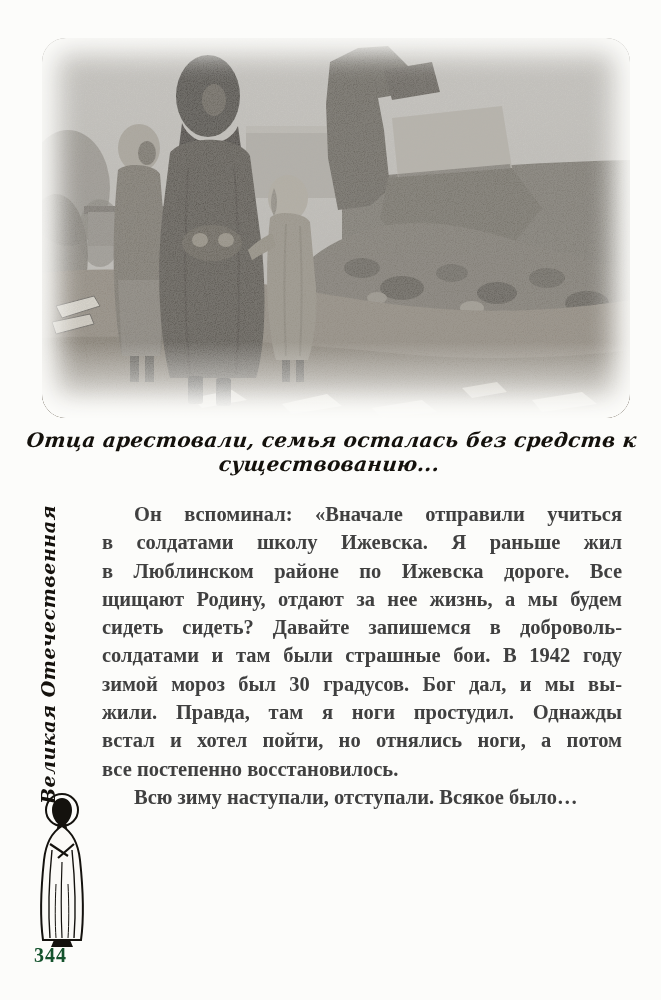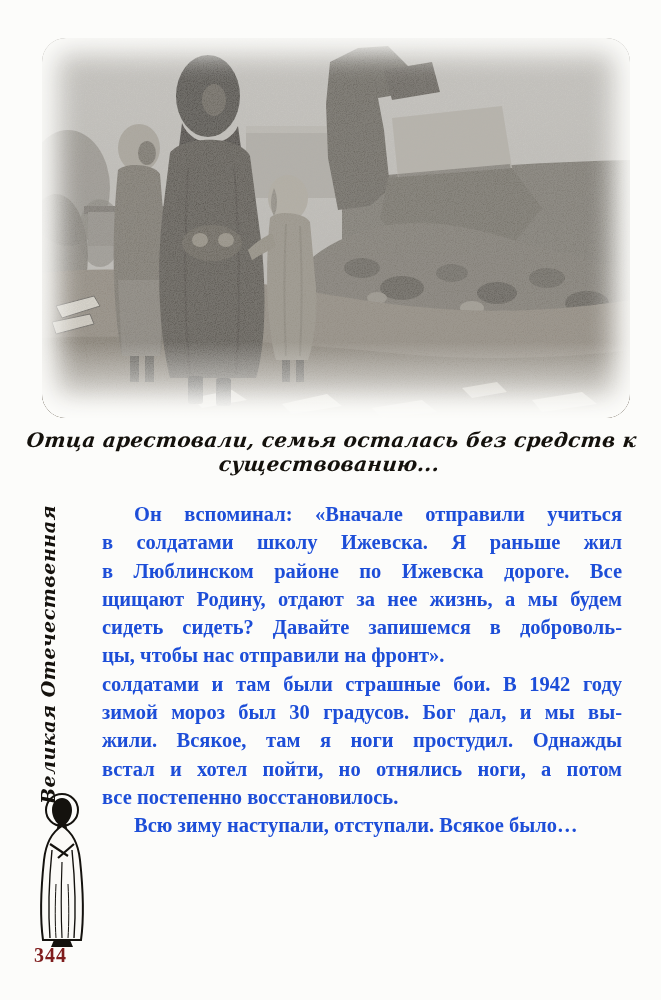--- a/index.html
+++ b/index.html
@@ -42,21 +42,21 @@
     letter-spacing:.3px;
     transform:skewX(-6deg);
     color:#14110c;
   }
   
   .body-text{
     position:absolute;left:102px;top:500px;width:520px;
     font-size:20.5px;
     line-height:28.3px;
     font-weight:600;
-    color:#1d4ed8;
+    color:#404040;
   }
   .body-text .line{
     text-align:justify;
     text-align-last:justify;
   }
   .body-text .line.last{
     text-align:left;
     text-align-last:left;
   }
   .body-text .line.first{
@@ -78,21 +78,21 @@
     color:#14110c;
   }
   .saint-icon{
     position:absolute;left:28px;top:786px;
     width:68px;height:164px;
   }
   .page-number{
     position:absolute;left:34px;top:944px;
     font-size:20px;font-weight:600;
     letter-spacing:1px;
-    color:#7f1d1d;
+    color:#14532d;
   }
 </style>
 </head>
 <body>
 
 <div class="page">
 
   <figure class="photo-frame">
     <svg viewBox="0 0 588 380" preserveAspectRatio="none">
       <defs>
@@ -214,26 +214,25 @@
 
   <div class="page-number">344</div>
 
   <main class="body-text">
       <div>
         <div class="line first">Он вспоминал: «Вначале отправили учиться</div>
         <div class="line">в солдатами школу Ижевска. Я раньше жил</div>
         <div class="line">в Люблинском районе по Ижевска дороге. Все</div>
         <div class="line">щищают Родину, отдают за нее жизнь, а мы будем</div>
         <div class="line">сидеть сидеть? Давайте запишемся в доброволь-</div>
-        <div class="line last">цы, чтобы нас отправили на фронт».</div>
       </div>
       <div>
         <div class="line">солдатами и там были страшные бои. В 1942 году</div>
         <div class="line">зимой мороз был 30 градусов. Бог дал, и мы вы-</div>
-        <div class="line">жили. Всякое, там я ноги простудил. Однажды</div>
+        <div class="line">жили. Правда, там я ноги простудил. Однажды</div>
         <div class="line">встал и хотел пойти, но отнялись ноги, а потом</div>
         <div class="line last">все постепенно восстановилось.</div>
       </div>
       <div>
         <div class="line first last">Всю зиму наступали, отступали. Всякое было…</div>
       </div>
     </main>
 
 </div>
 

